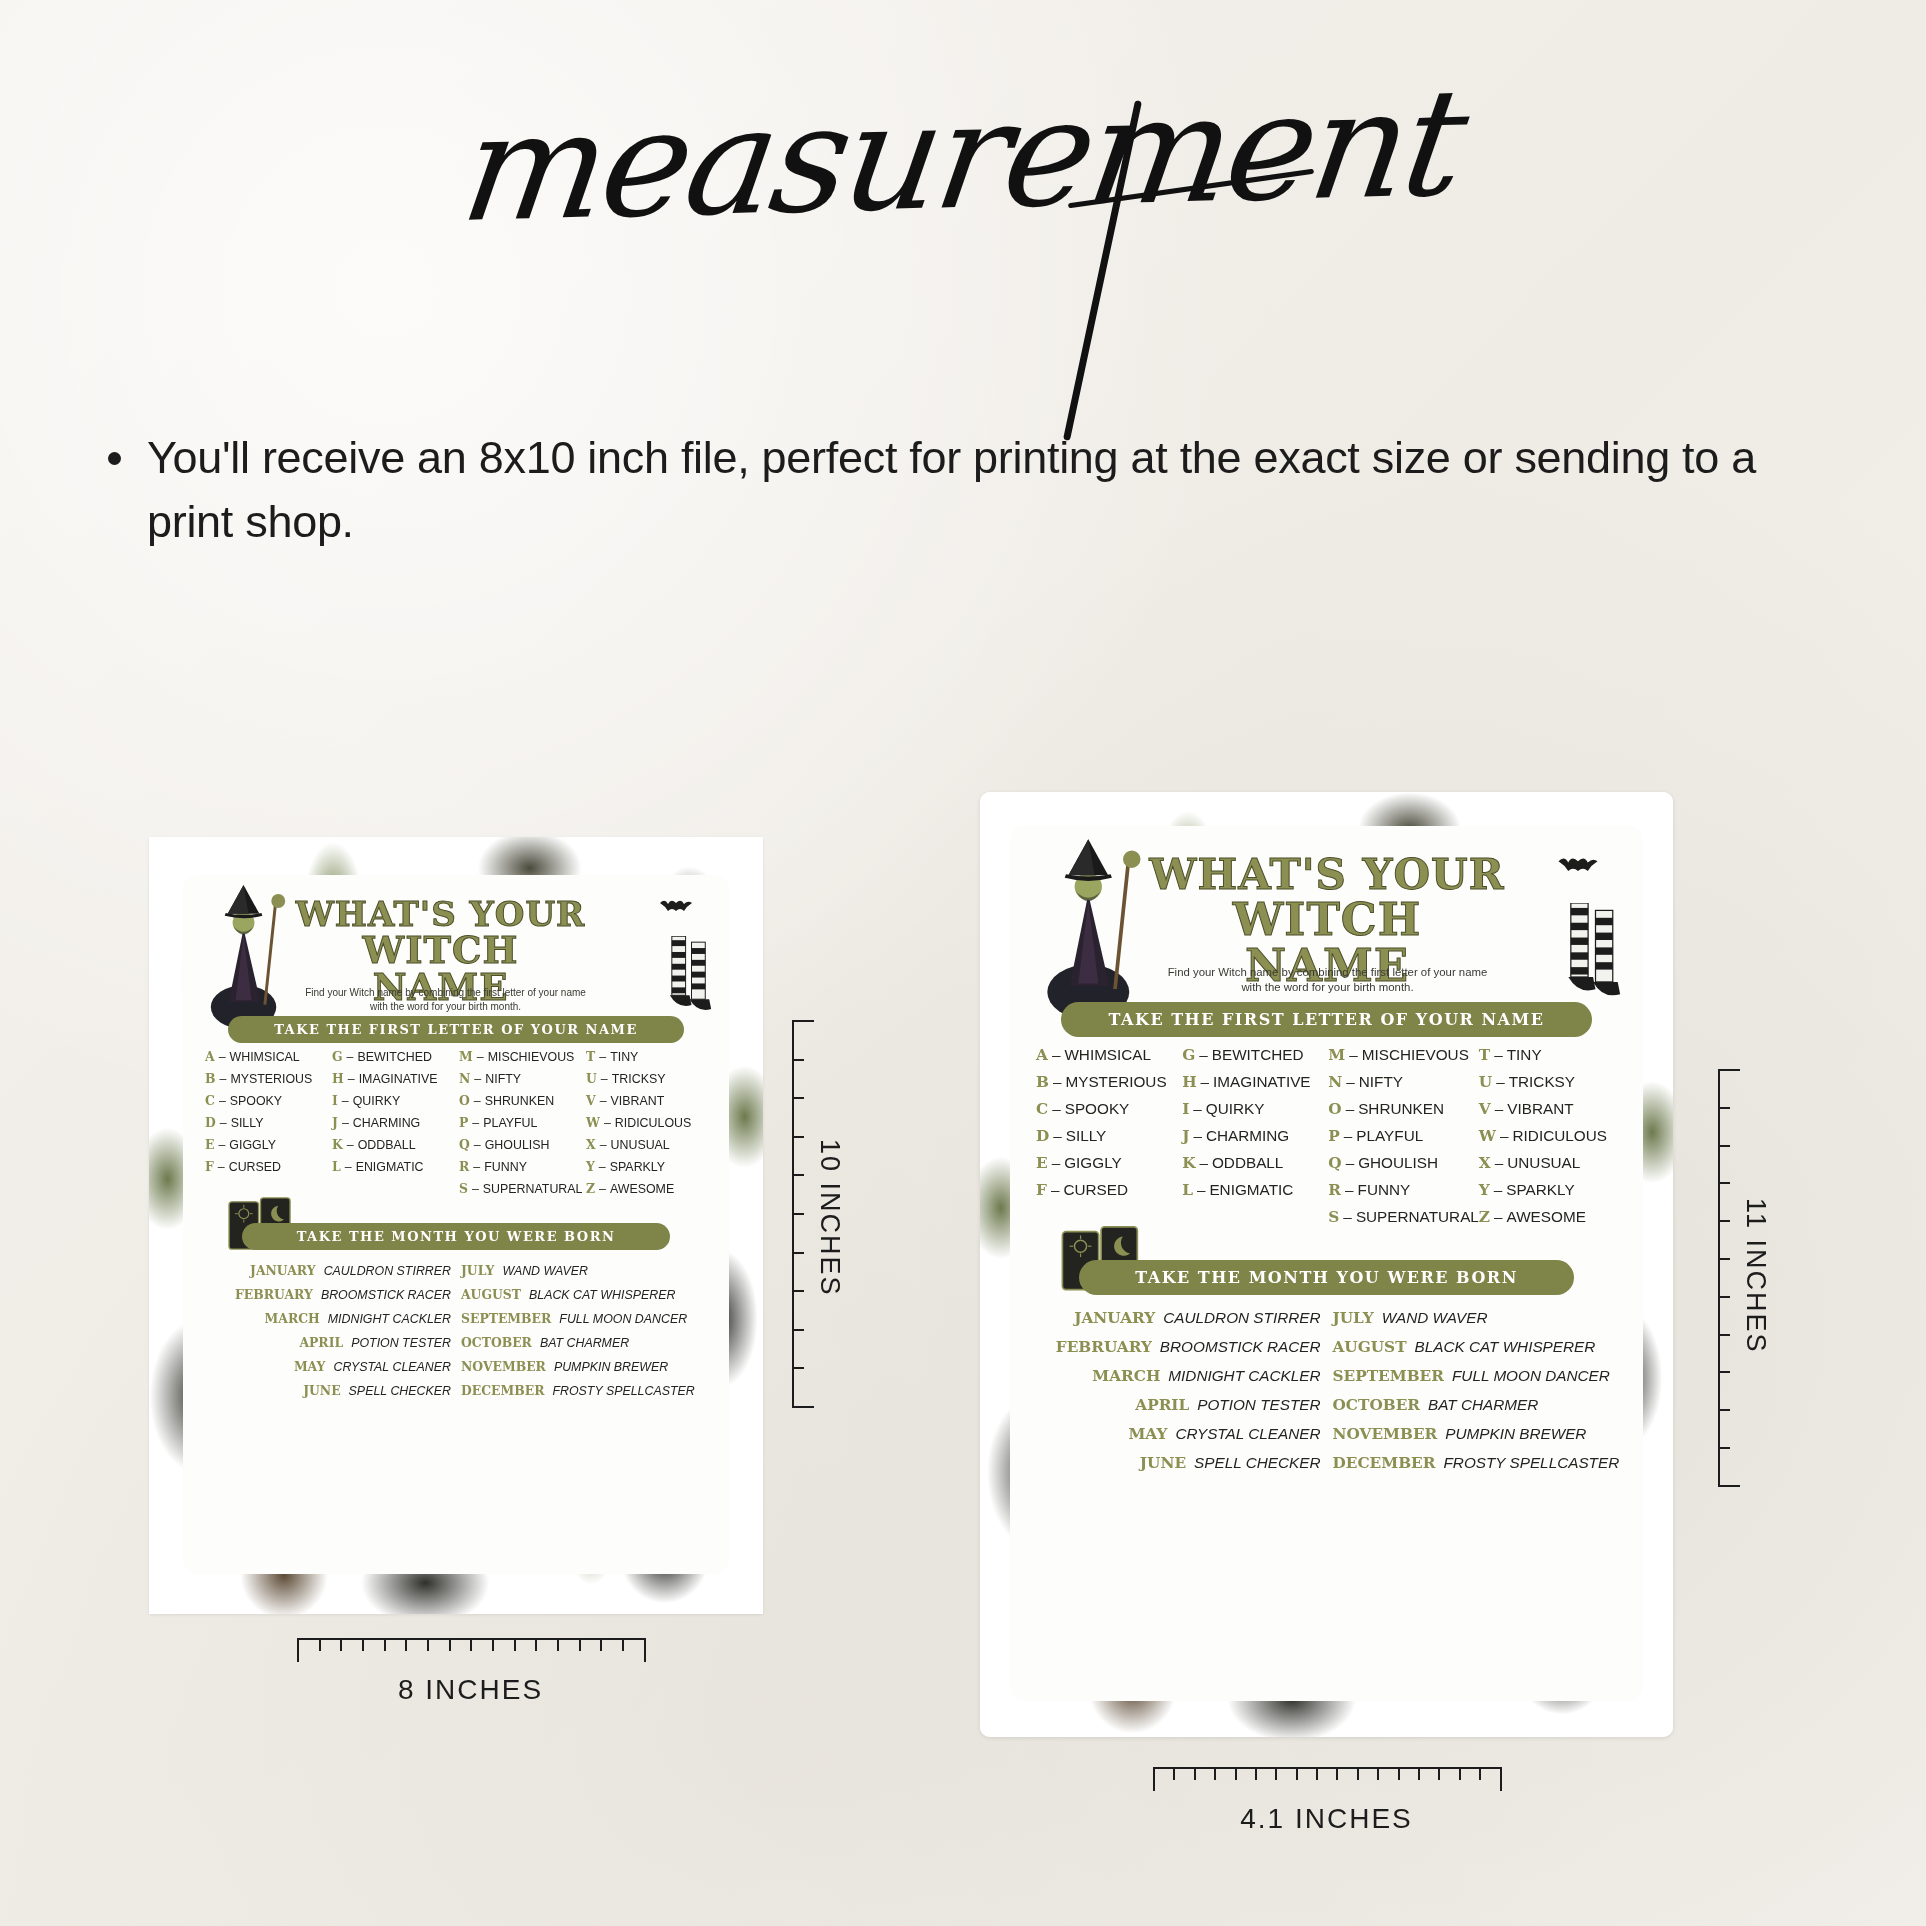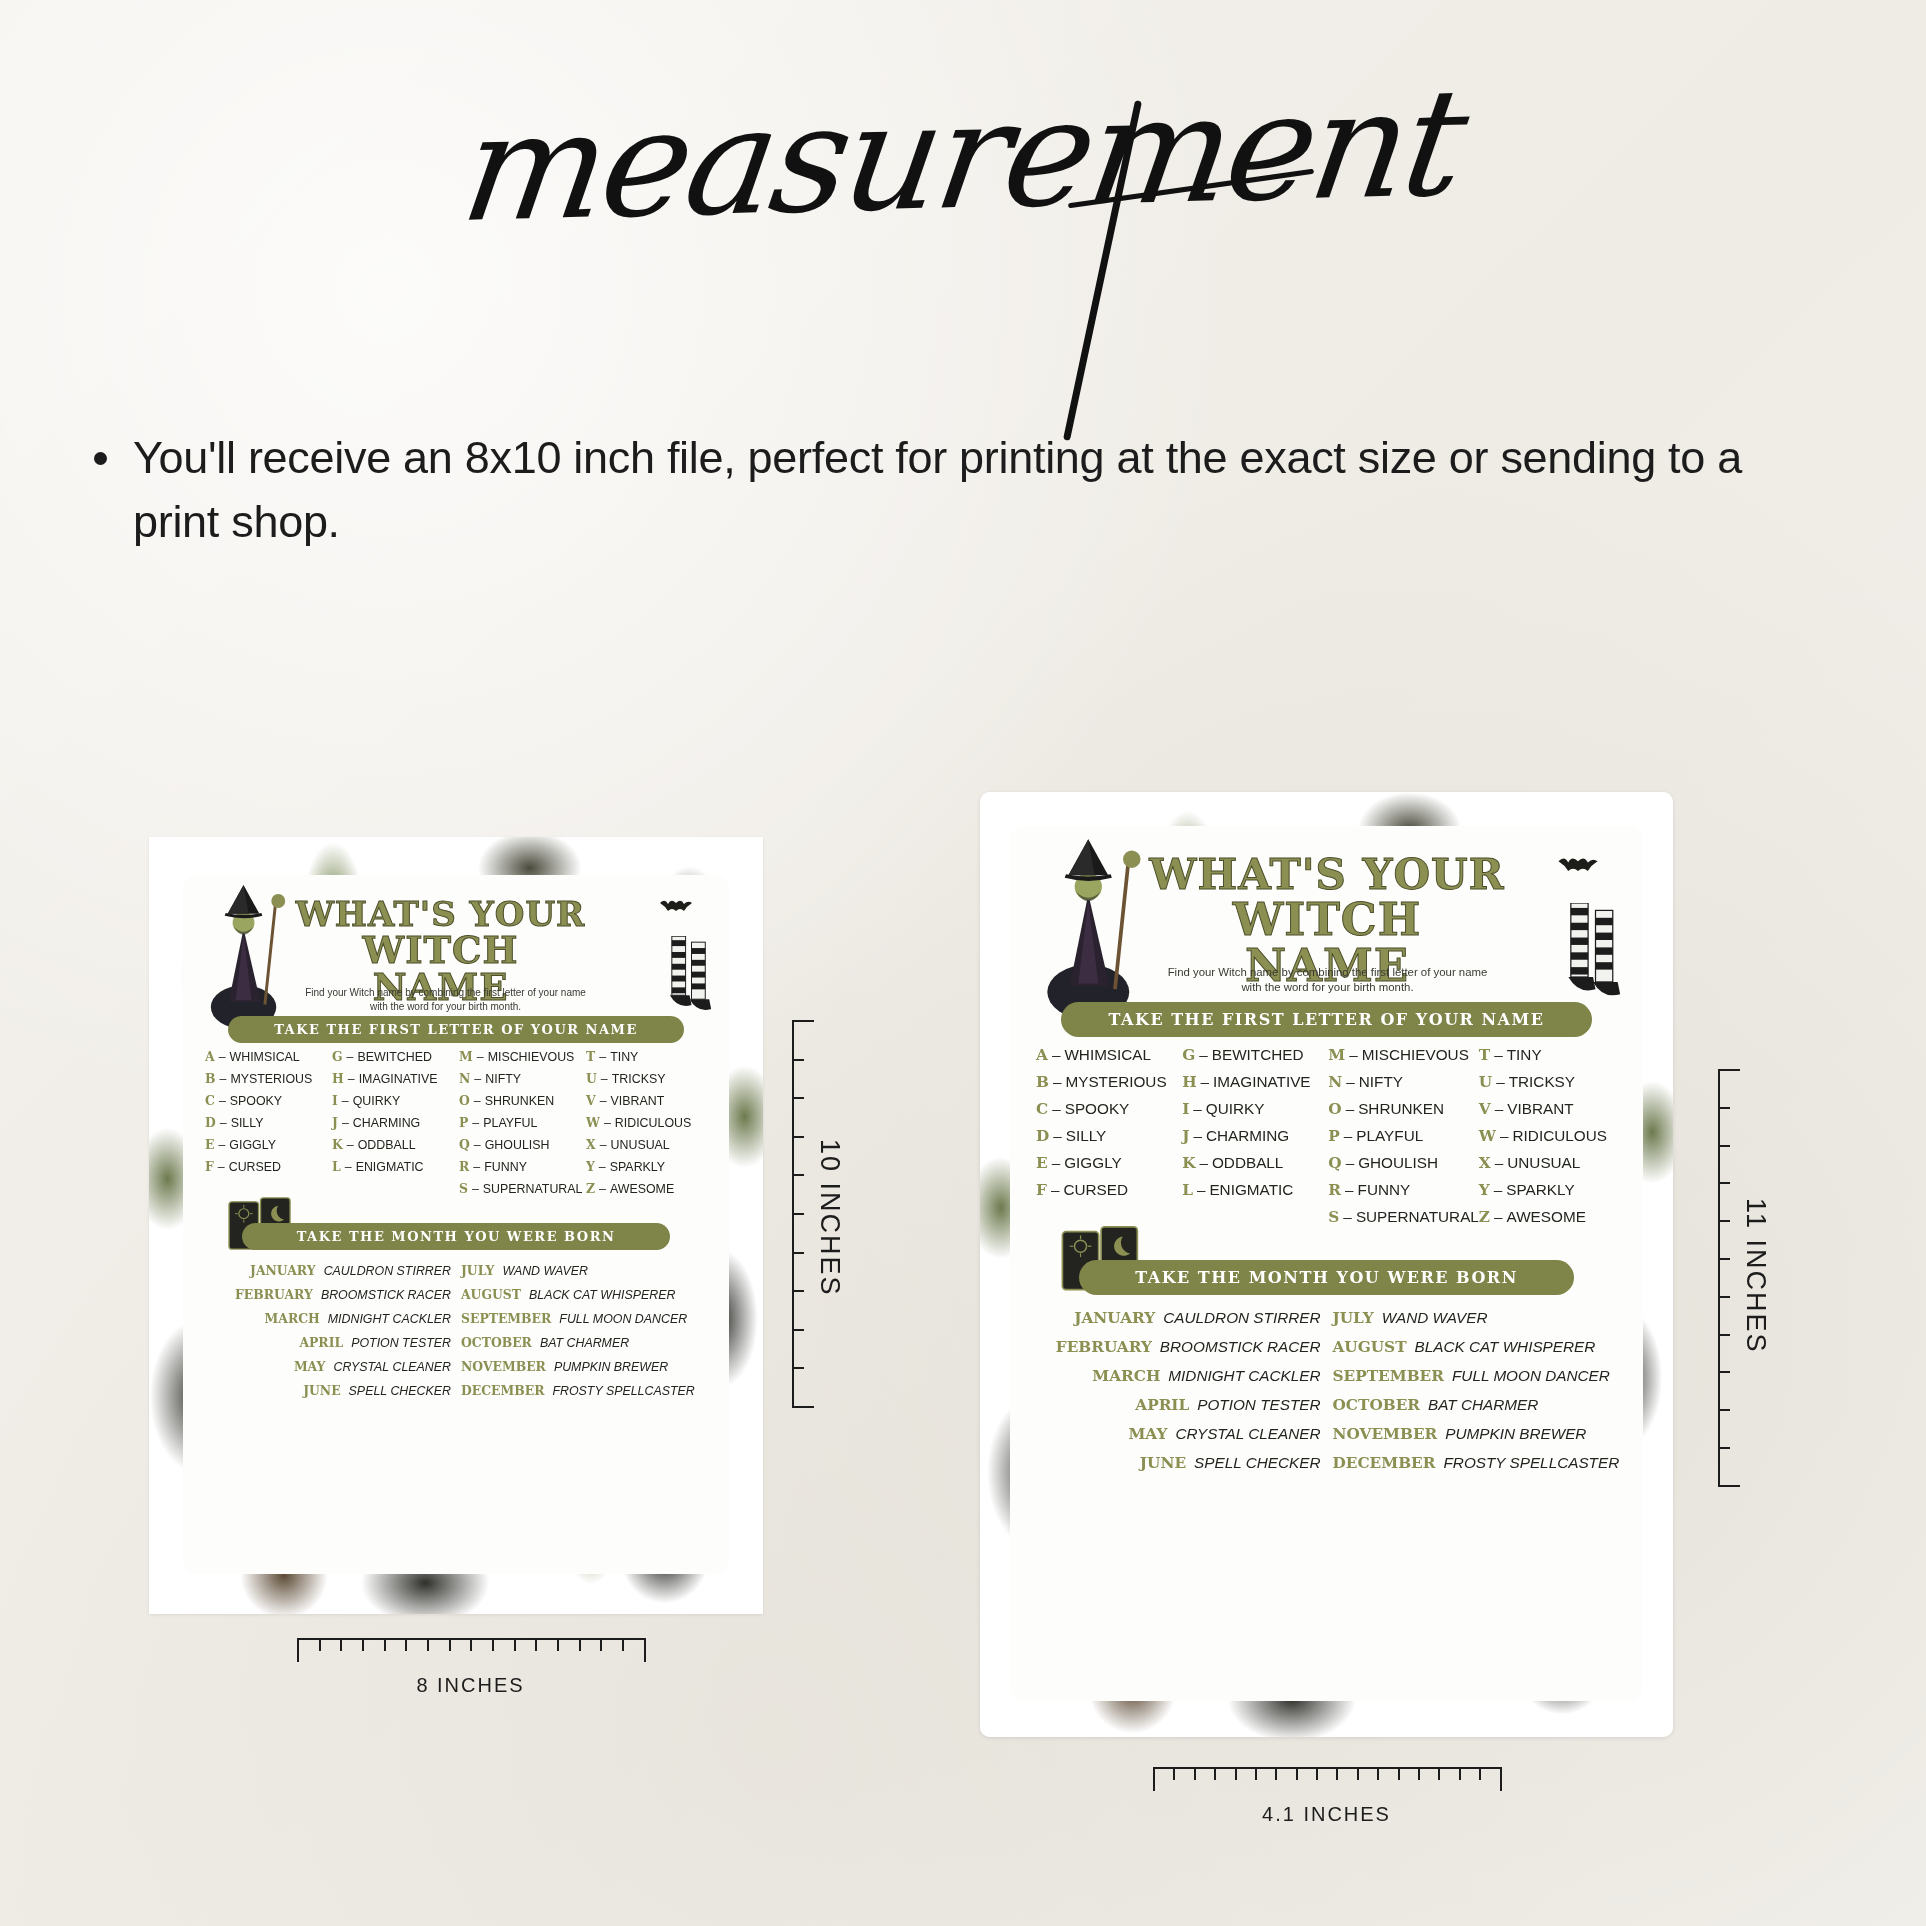--- a/index.html
+++ b/index.html
@@ -61,21 +61,21 @@
     width: 248px;
     height: 5px;
     background: #111;
     transform: rotate(-8deg);
     border-radius: 4px;
   }
 
   
   .bullets {
     position: absolute;
-    left: 94px;
+    left: 108px;
     top: 426px;
     width: 1742px;
   }
   .bullet-row {
     display: flex;
     align-items: flex-start;
     margin-bottom: 50px;
   }
   .bullet-dot {
     width: 13px;
@@ -256,21 +256,21 @@
   .ruler-h { position: absolute; }
   .ruler-h .axis {
     position: absolute; left: 0; right: 0; top: 0;
     height: 2px; background: #1c1c1c;
   }
   .ruler-h .tick {
     position: absolute; top: 0; width: 2px; background: #1c1c1c;
   }
   .ruler-label-h {
     position: absolute;
-    font-size: 20px;
+    font-size: 28px;
     letter-spacing: 2px;
     color: #1c1c1c;
     font-family: "Liberation Sans", sans-serif;
     text-align: center;
     width: 100%;
   }
   .bat { position: absolute; color: #1d1d1a; }
   .legs { position: absolute; }
 </style>
 </head>

